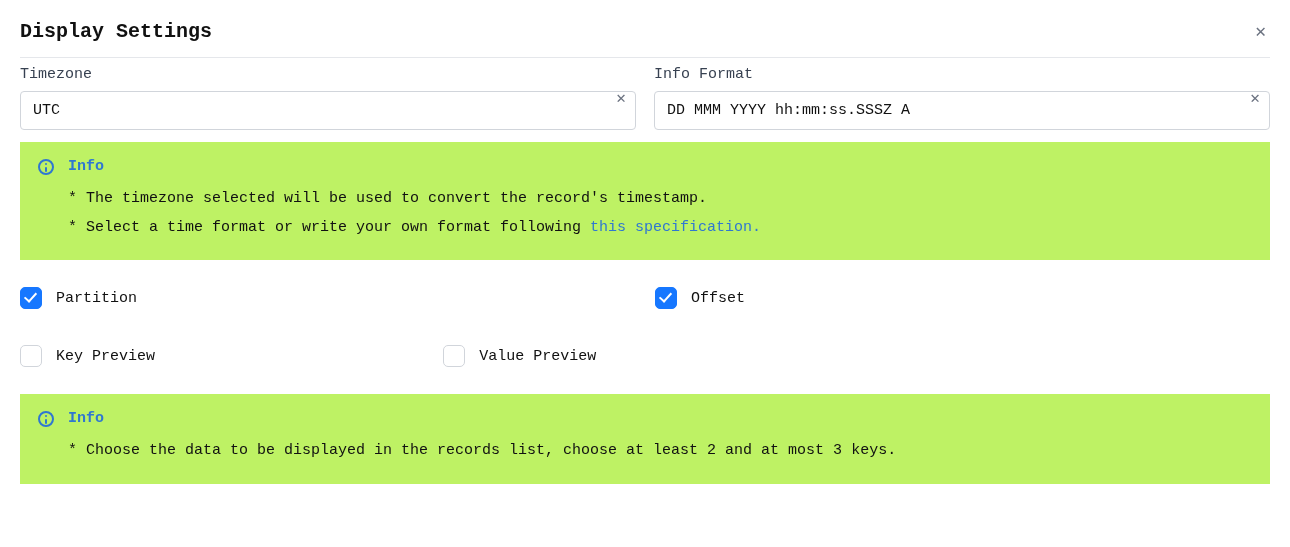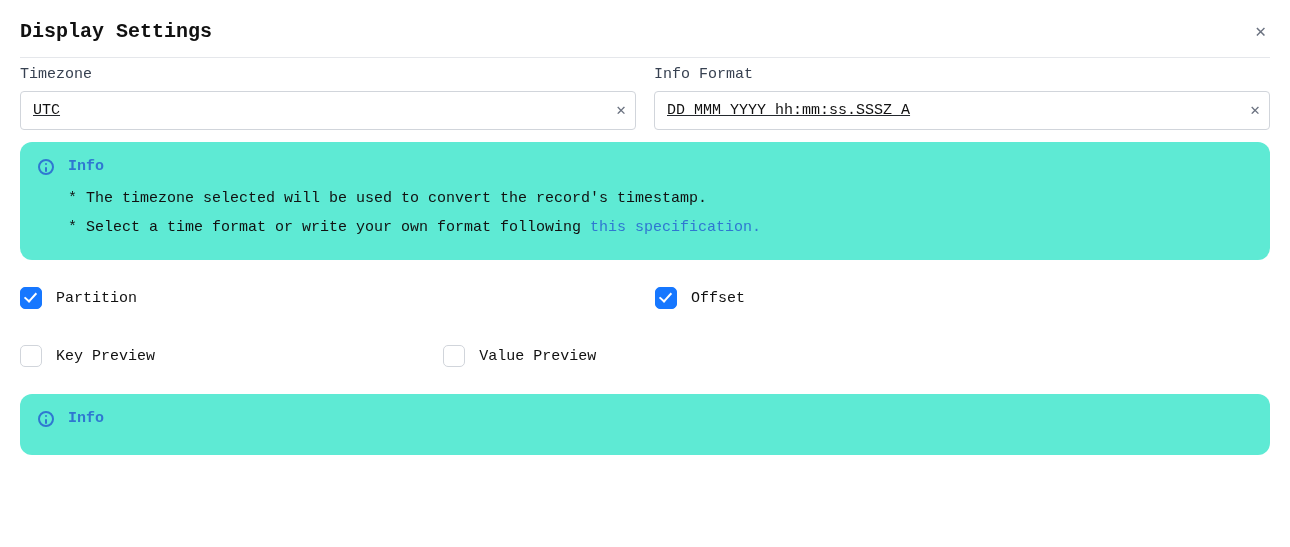--- a/index.html
+++ b/index.html
@@ -41,44 +41,42 @@
     flex-direction: column;
   }
   .field-label {
     font-size: 15px;
     color: #374151;
     margin-bottom: 8px;
   }
   .input-wrap {
     position: relative;
     display: flex;
-    align-items: center;
-    text-decoration: underline;
   }
   .text-input {
     width: 100%;
     border: 1px solid #d1d5db;
     border-radius: 4px;
     padding: 10px 38px 10px 12px;
     font-family: inherit;
     font-size: 15px;
     color: #111;
     background: #fff;
   }
   .input-clear {
     position: absolute;
     right: 10px;
     color: #6b7280;
     font-size: 16px;
     cursor: pointer;
     line-height: 1;
   }
   .info-box {
-    background: #5eead4;
-    border-radius: 12px;
+    background: #bef264;
+    border-radius: 0;
     padding: 16px 11px 18px 18px;
     margin-bottom: 18px;
   }
   .info-head {
     display: flex;
     align-items: center;
     gap: 14px;
     margin-bottom: 10px;
   }
   .info-icon {
@@ -235,13 +233,16 @@
     </label>
   </div>
   <div class="check-col"></div>
 </div>
 
 <div class="info-box">
   <div class="info-head">
     <span class="info-icon"></span>
     <span class="info-title">Info</span>
   </div>
+  <div class="info-body">
+    <div>* Choose the data to be displayed in the records list, choose at least 2 and at most 3 keys.</div>
+  </div>
 </div>
 
 </body></html>

